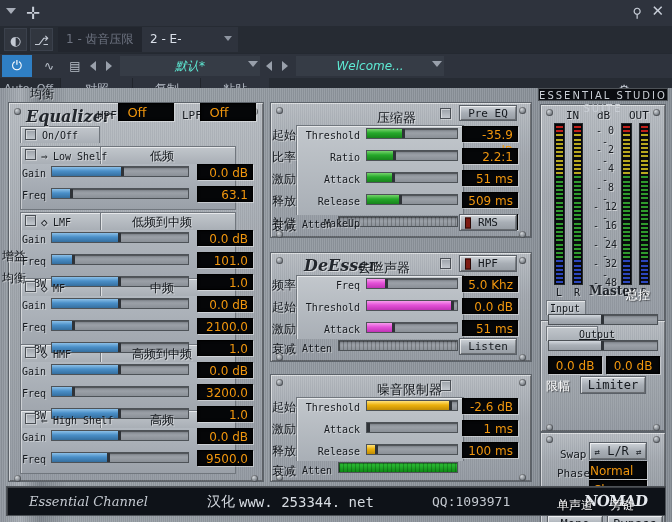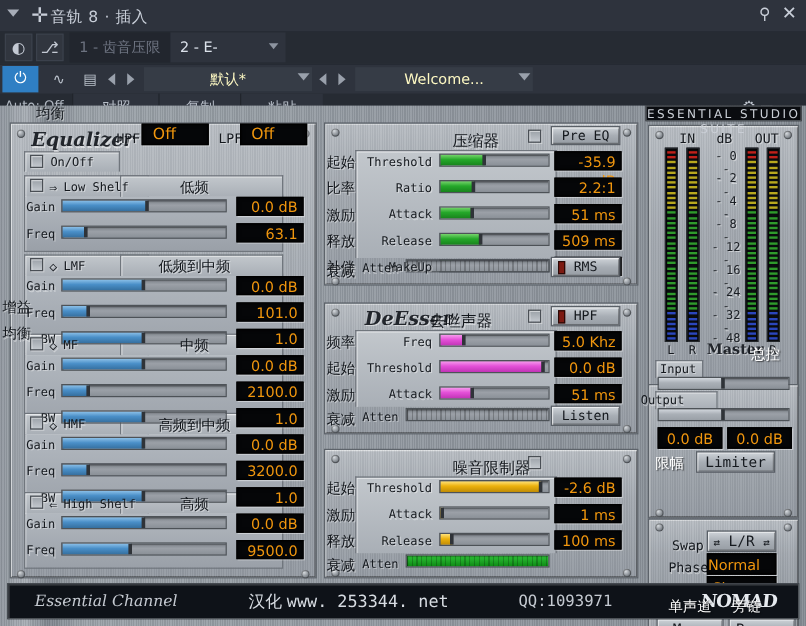--- a/index.html
+++ b/index.html
@@ -24,22 +24,22 @@
   .slot{position:absolute;top:1px;height:25px;line-height:25px;font-size:12px;padding:0 8px;box-sizing:border-box;}
   .slot.inactive{color:#6d7380;background:#22262e;}
   .slot.active{color:#dbe1ea;background:#2e333d;}
   .slot-caret{position:absolute;top:10px;width:0;height:0;border-left:4px solid transparent;
               border-right:4px solid transparent;border-top:5px solid #8d94a0;}
 
   .host-row3{position:relative;height:24px;background:#2e333d;border-top:1px solid #242931;}
   .pw{position:absolute;left:2px;top:1px;width:30px;height:22px;background:#2f7fc4;color:#fff;
       text-align:center;line-height:22px;font-size:13px;}
   .hbtn{position:absolute;top:1px;height:22px;line-height:22px;color:#b9c0ca;font-size:12px;text-align:center;}
-  .field{position:absolute;top:2px;height:20px;background:#363c46;color:#fef9c3;font-size:12px;
-         line-height:20px;text-align:center;}
+  .field{position:absolute;top:2px;height:20px;background:#363c46;color:#5eead4;font-size:12px;
+         line-height:20px;text-align:center;font-style:italic;}
   .arr{position:absolute;top:7px;width:0;height:0;}
   .arr.l{border-top:5px solid transparent;border-bottom:5px solid transparent;border-right:6px solid #99a0ab;}
   .arr.r{border-top:5px solid transparent;border-bottom:5px solid transparent;border-left:6px solid #99a0ab;}
   .arr.d{border-left:5px solid transparent;border-right:5px solid transparent;border-top:6px solid #99a0ab;}
 
   .host-row4{position:relative;height:23px;background:#262b33;}
   .auto{position:absolute;left:4px;top:4px;color:#aeb5bf;font-size:11px;}
   .tbtn{position:absolute;top:0;height:23px;line-height:23px;text-align:center;color:#b8bfc9;font-size:12px;
         background:#2e333d;border-left:1px solid #21252c;}
   .gear{position:absolute;right:42px;top:4px;color:#c3c9d3;font-size:13px;}
@@ -152,21 +152,20 @@
 </head>
 <body>
 
 <div class="app">
 
   <div class="host">
 
     <div class="host-row1">
       <span class="h-caret"></span>
       <span class="h-plus">✛</span>
-      <span class="h-title">音轨 8 · 插入</span>
       <span class="h-pin">⚲</span>
       <span class="h-close">✕</span>
     </div>
 
     <div class="host-row2">
       <div class="ico-btn" style="left:4px;">◐</div>
       <div class="ico-btn" style="left:30px;">⎇</div>
       <div class="slot inactive" style="left:58px;width:84px;">1 - 齿音压限器</div>
       <div class="slot active" style="left:142px;width:96px;">2 - E-Channel</div>
       <span class="slot-caret" style="left:224px;"></span>
@@ -728,21 +727,21 @@
     <span class="cn-w" style="left:626px;top:199px;">总控</span>
 
     <div class="plate" style="left:546px;top:212px;width:40px;height:15px;"></div>
     <span class="lbl" style="left:550px;top:215px;">Input</span>
     <div class="sl" style="left:548px;top:226px;width:110px;">
       <i class="fill-grey" style="width:48%;background:linear-gradient(180deg,#d3d8de,#aab0b7 45%,#9aa0a7);"></i>
       <span class="hd" style="left:48%;"></span>
     </div>
 
     <div class="plate" style="left:546px;top:238px;width:52px;height:15px;"></div>
-    <span class="lbl" style="left:534px;top:241px;">Output</span>
+    <span class="lbl" style="left:579px;top:241px;text-decoration:underline;">Output</span>
     <div class="panel" style="left:540px;top:232px;width:126px;height:112px;z-index:0;"></div>
     <div class="sl" style="left:548px;top:252px;width:110px;z-index:5;">
       <i style="width:48%;background:linear-gradient(180deg,#d3d8de,#aab0b7 45%,#9aa0a7);"></i>
       <span class="hd" style="left:48%;"></span>
     </div>
 
     <div class="led" style="left:548px;top:268px;width:54px;height:18px;line-height:18px;text-align:center;padding-right:0;z-index:5;">0.0 dB</div>
     <div class="led" style="left:606px;top:268px;width:54px;height:18px;line-height:18px;text-align:center;padding-right:0;z-index:5;">0.0 dB</div>
 
     <span class="cn-w" style="left:546px;top:290px;z-index:6;">限幅</span>

